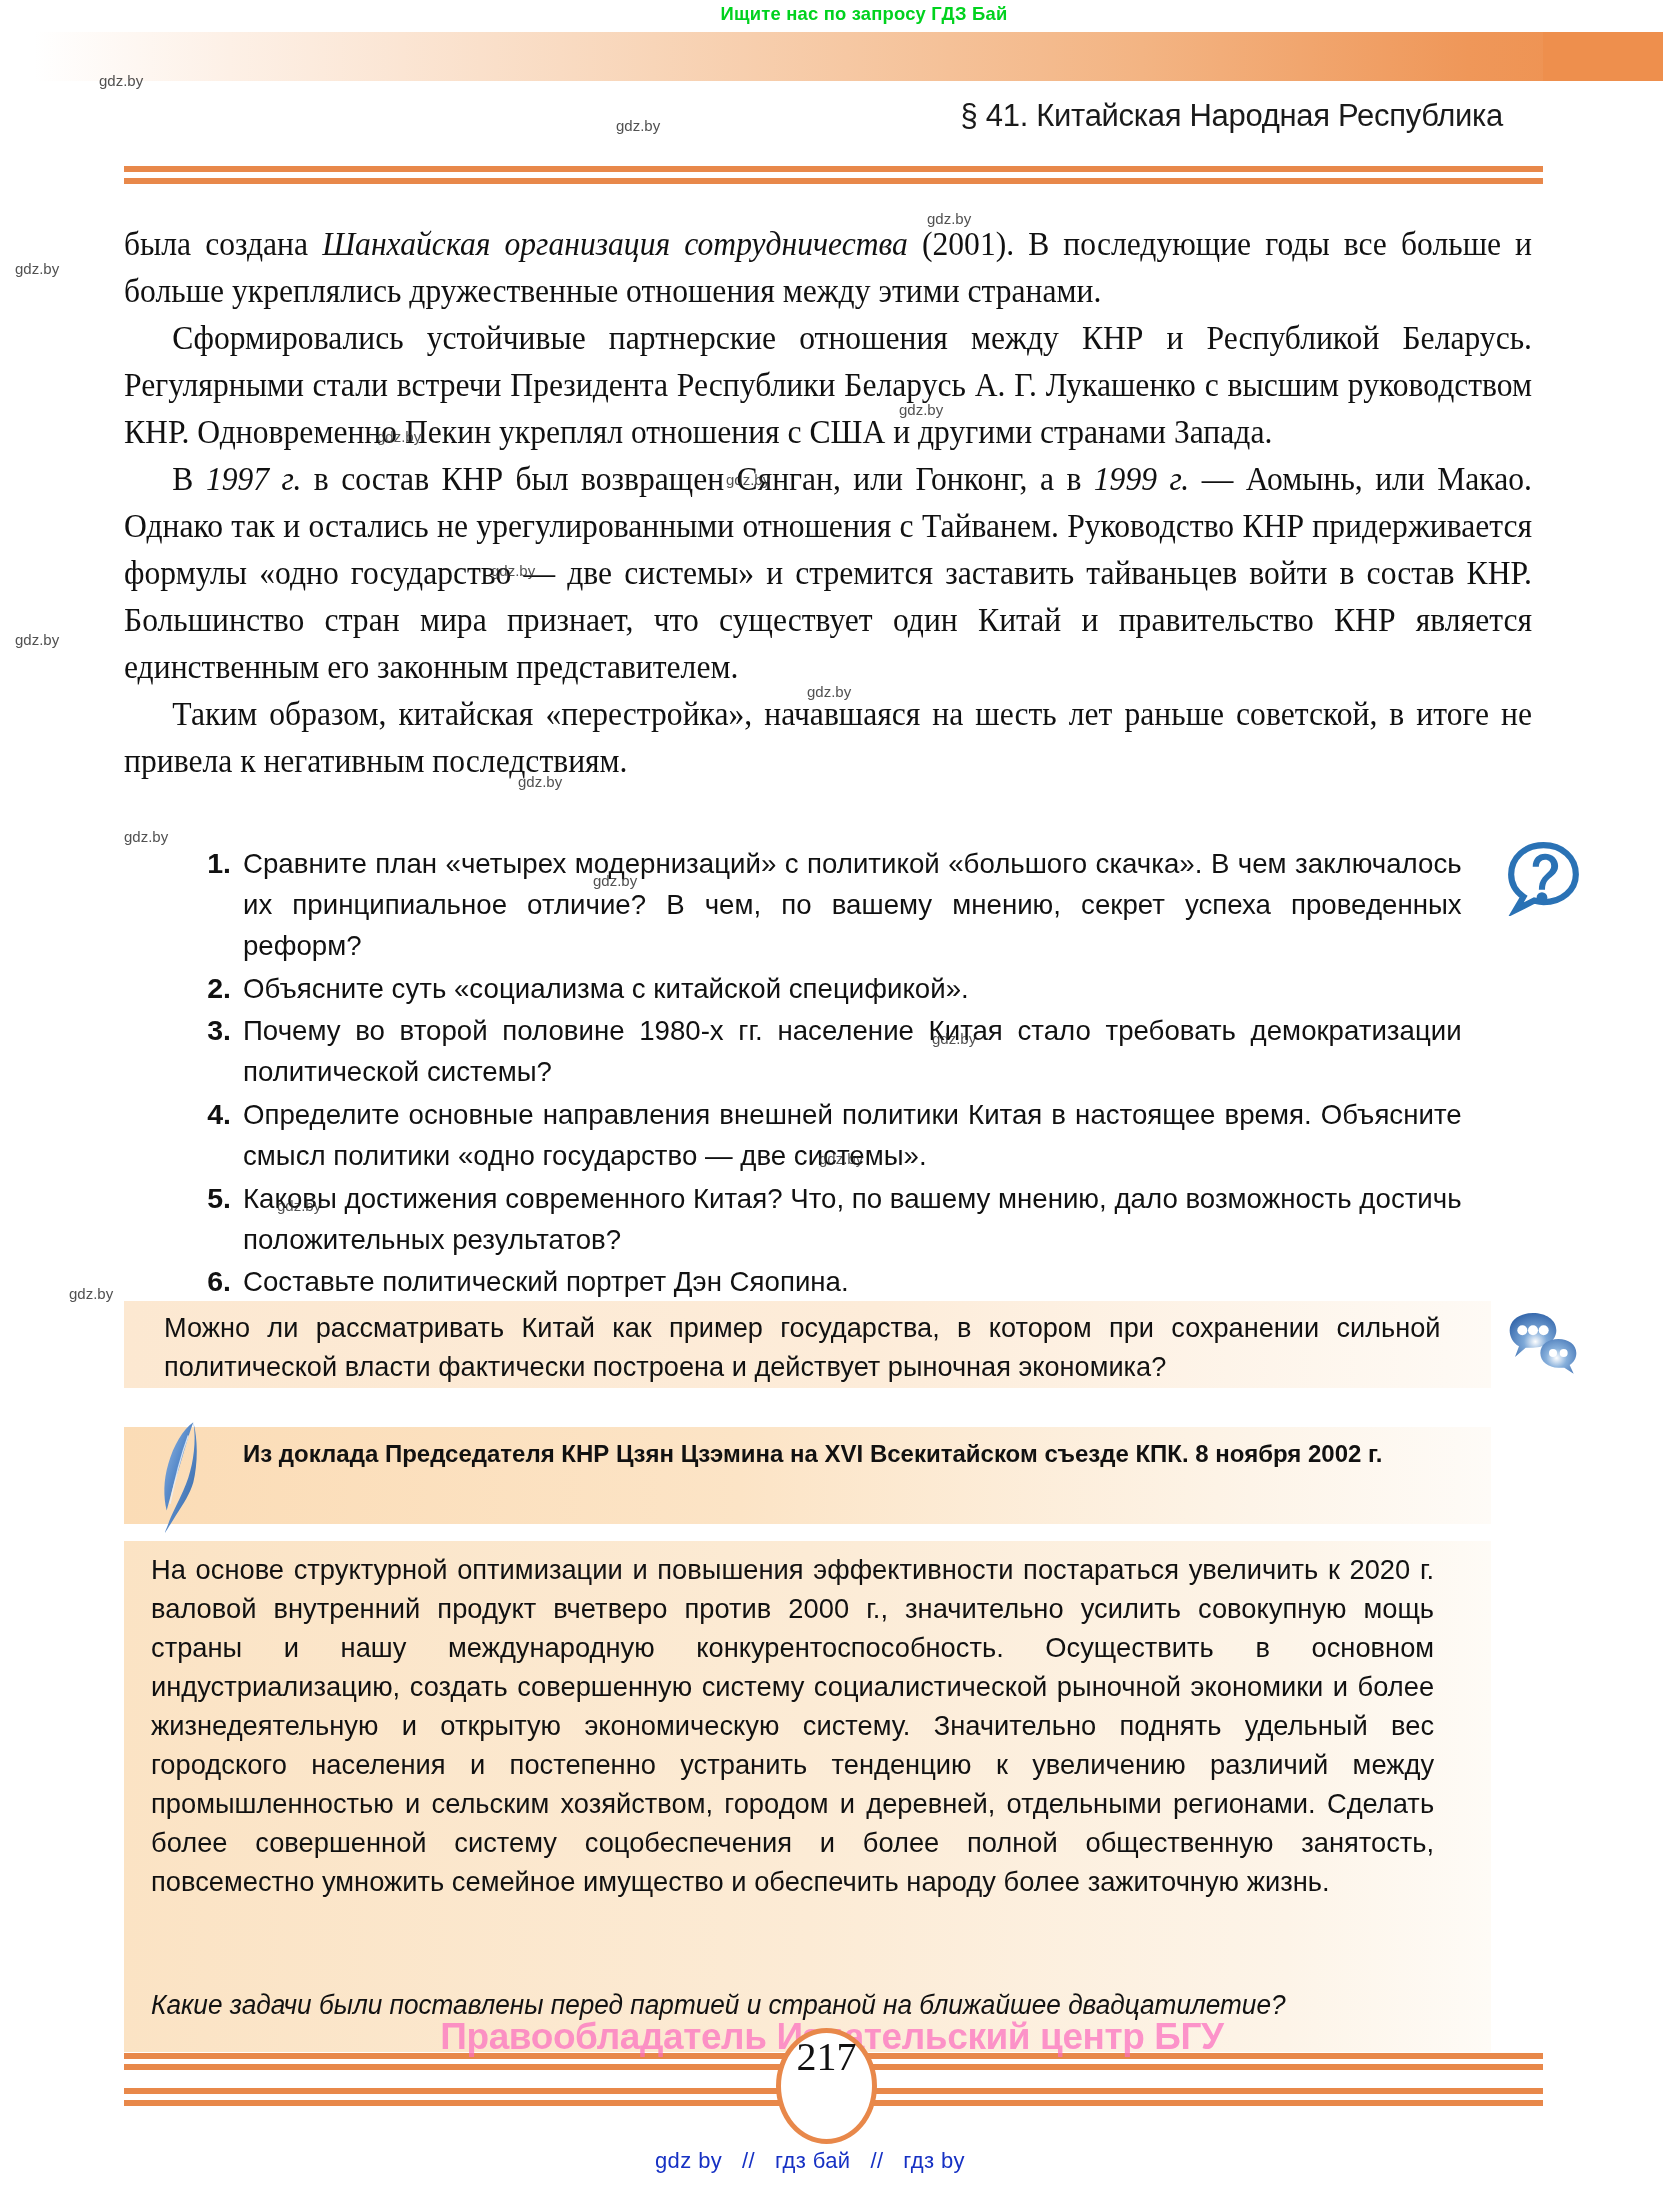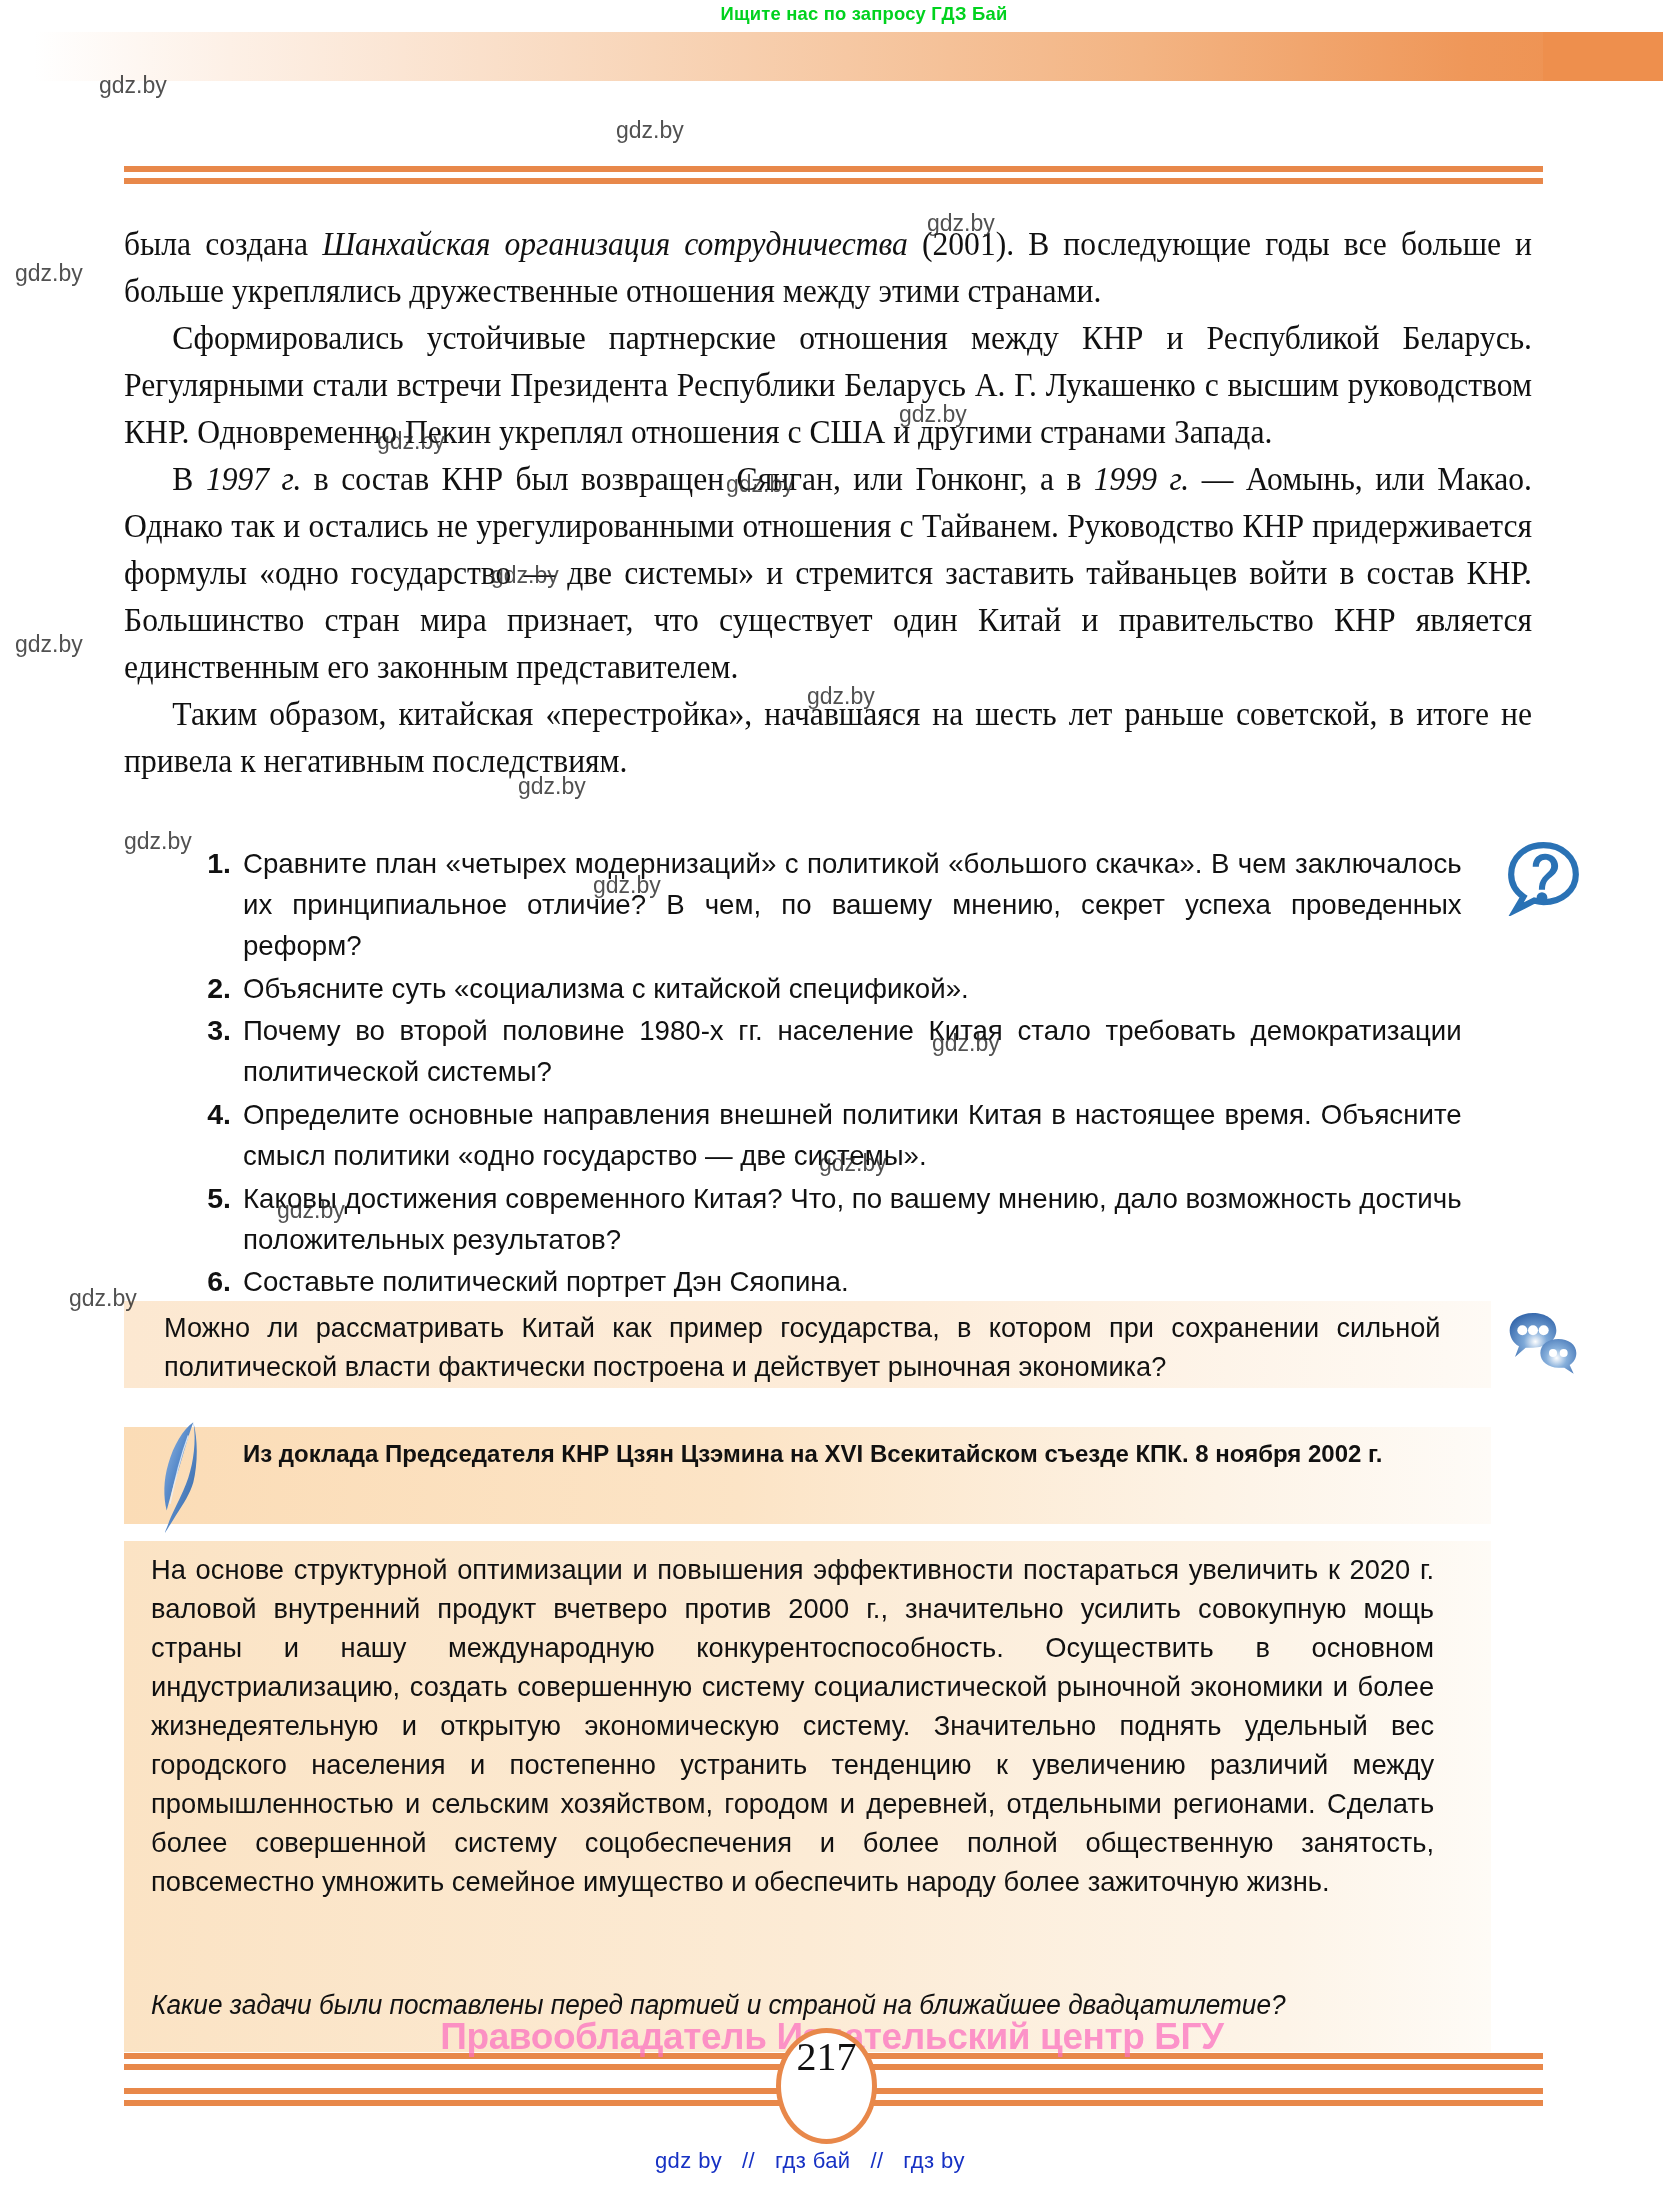--- a/index.html
+++ b/index.html
@@ -152,38 +152,39 @@
     position:absolute;top:2016px;left:0;width:1664px;text-align:center;
     font-family:"Liberation Sans", sans-serif;
     font-size:37px;font-weight:bold;color:#fc6fc0;opacity:.72;
     letter-spacing:-0.4px;white-space:nowrap;
   }
 
   
   .wm{
     position:absolute;
     font-family:"Liberation Sans", sans-serif;
-    font-size:23px;color:#2b2b2b;opacity:.82;white-space:nowrap;
+    font-size:15px;color:#2b2b2b;opacity:.82;white-space:nowrap;
     pointer-events:none;
   }
 
   
   .icon-q{position:absolute;left:1505px;top:839px;width:77px;height:77px;}
   .icon-bubbles{position:absolute;left:1503px;top:1306px;width:80px;height:70px;}
 </style>
 </head>
 <body>
 
 <div class="page">
 
   <div class="promo">Ищите нас по запросу ГДЗ Бай</div>
 
   <div class="header-band"></div>
   <div class="header-band-right"></div>
 
+  <div class="chapter-title">§ 41. Китайская Народная Республика</div>
   <div class="rule-top a"></div>
   <div class="rule-top b"></div>
 
   <div class="col">
     <p class="body">была создана <i>Шанхайская организация сотрудничества</i> (2001). В последующие годы все больше и больше укреплялись дружественные отношения между этими странами.</p>
     <p class="body">Сформировались устойчивые партнерские отношения между КНР и Республикой Беларусь. Регулярными стали встречи Президента Республики Беларусь А. Г. Лукашенко с высшим руководством КНР. Одновременно Пекин укреплял отношения с США и другими странами Запада.</p>
     <p class="body">В <i>1997 г.</i> в состав КНР был возвращен Сянган, или Гонконг, а в <i>1999 г.</i> — Аомынь, или Макао. Однако так и остались не урегулированными отношения с Тайванем. Руководство КНР придерживается формулы «одно государство — две системы» и стремится заставить тайваньцев войти в состав КНР. Большинство стран мира признает, что существует один Китай и правительство КНР является единственным его законным представителем.</p>
     <p class="body">Таким образом, китайская «перестройка», начавшаяся на шесть лет раньше советской, в итоге не привела к негативным последствиям.</p>
   </div>
 

